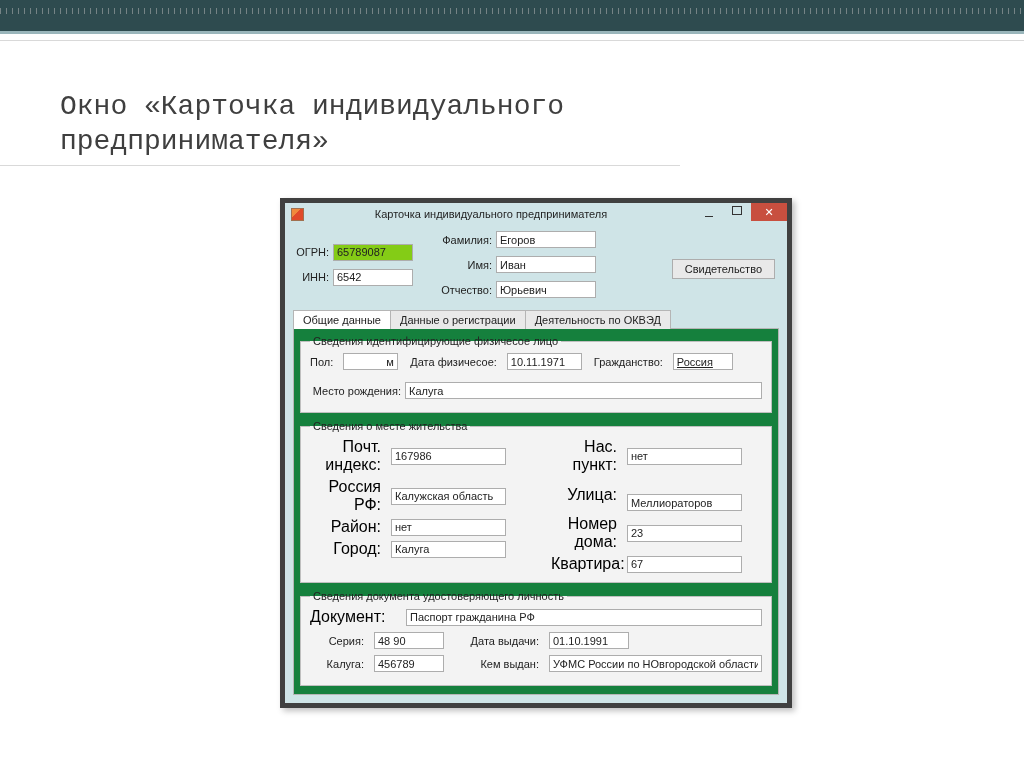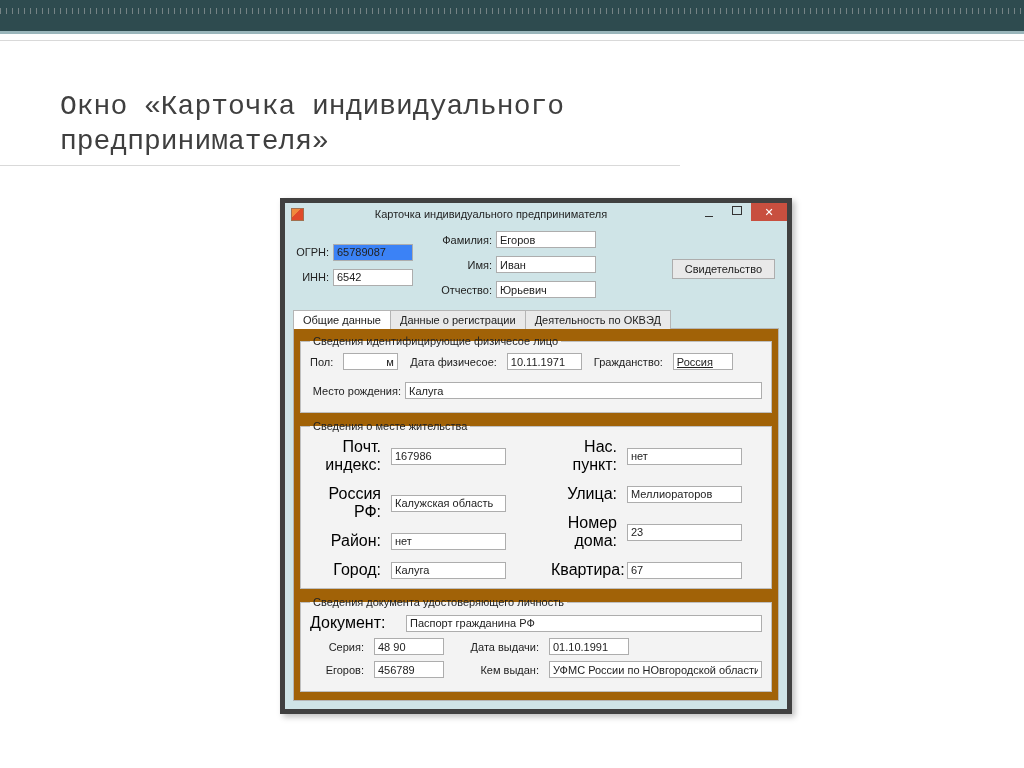--- a/index.html
+++ b/index.html
@@ -95,35 +95,35 @@
     padding: 3px 9px;
     background:#e9e9e9;
     border:1px solid #b5b5b5;
     border-bottom:none;
     margin-right:-1px;
     color:#222;
   }
   .tab.active { background:#fff; position:relative; z-index:2;}
   .tabpage {
     border:1px solid #b5b5b5;
-    background:#a16207;
+    background:#15803d;
     padding:6px 6px 8px 6px;
     margin-top:-1px;
   }
   fieldset.group {
     border:1px solid #bfbfbf;
     margin-bottom:7px;
     padding:6px 9px 9px 9px;
     background:#f3f3f3;
   }
   fieldset.group > legend {
     font-size: 11px; color:#222; padding:0 3px;
   }
   .cols2 { display:flex; gap:30px; }
-  .cols2 .col { flex:1; gap:11px;}
+  .cols2 .col { flex:1; gap:4px;}
   .lr { display:flex; align-items:center; gap:6px;}
   .lr .lbl { flex-shrink:0; }
 </style>
 </head>
 <body>
 
 <div class="slide-top-deco"></div>
 <div class="faint-hr" style="top:40px"></div>
 
 <h1 class="slide-title">Окно «Карточка индивидуального предпринимателя»</h1>
@@ -139,21 +139,21 @@
       <div class="winbtn close"></div>
     </div>
   </div>
 
   <div class="client">
 
     <div class="header-grid">
       <div class="col">
         <div class="row">
           <span class="lbl" style="width:40px">ОГРН:</span>
-          <input class="field" style="width: 80px; background: #3b82f6;" value="65789087">
+          <input class="field" style="width: 80px; background: #84cc16;" value="65789087">
         </div>
         <div class="row">
           <span class="lbl" style="width:40px">ИНН:</span>
           <input class="field" style="width: 80px;" value="6542">
         </div>
       </div>
       <div class="col" style="margin-left:18px">
         <div class="row">
           <span class="lbl" style="width:55px">Фамилия:</span>
           <input class="field" style="width: 100px;" value="Егоров">
@@ -223,21 +223,21 @@
               <input class="field" style="width: 115px;" value="Калуга">
             </div>
           </div>
           <div class="col">
             <div class="lr">
               <span class="lbl" style="width:70px">Нас. пункт:</span>
               <input class="field" style="width: 115px;" value="нет">
             </div>
             <div class="lr">
               <span class="lbl" style="width:70px">Улица:</span>
-              <input class="field" style="width: 115px;" value="Меллиораторов">
+              <input class="field" style="width: 115px; margin-top: 16px;" value="Меллиораторов">
             </div>
             <div class="lr">
               <span class="lbl" style="width:70px">Номер дома:</span>
               <input class="field" style="width: 115px;" value="23">
             </div>
             <div class="lr">
               <span class="lbl" style="width:70px">Квартира:</span>
               <input class="field" style="width: 115px;" value="67">
             </div>
           </div>
@@ -255,21 +255,21 @@
             <span class="lbl" style="width:58px">Серия:</span>
             <input class="field" style="width: 70px;" value="48 90">
           </div>
           <div class="lr">
             <span class="lbl" style="width:75px">Дата выдачи:</span>
             <input class="field" style="width: 80px;" value="01.10.1991">
           </div>
         </div>
         <div class="row" style="gap:24px">
           <div class="lr">
-            <span class="lbl" style="width:58px">Егоров:</span>
+            <span class="lbl" style="width:58px">Калуга:</span>
             <input class="field" style="width: 70px;" value="456789">
           </div>
           <div class="lr" style="flex:1">
             <span class="lbl" style="width:75px">Кем выдан:</span>
             <input class="field" style="flex: 1 1 0%;" value="УФМС России по НОвгородской области">
           </div>
         </div>
       </fieldset>
 
     </div>

